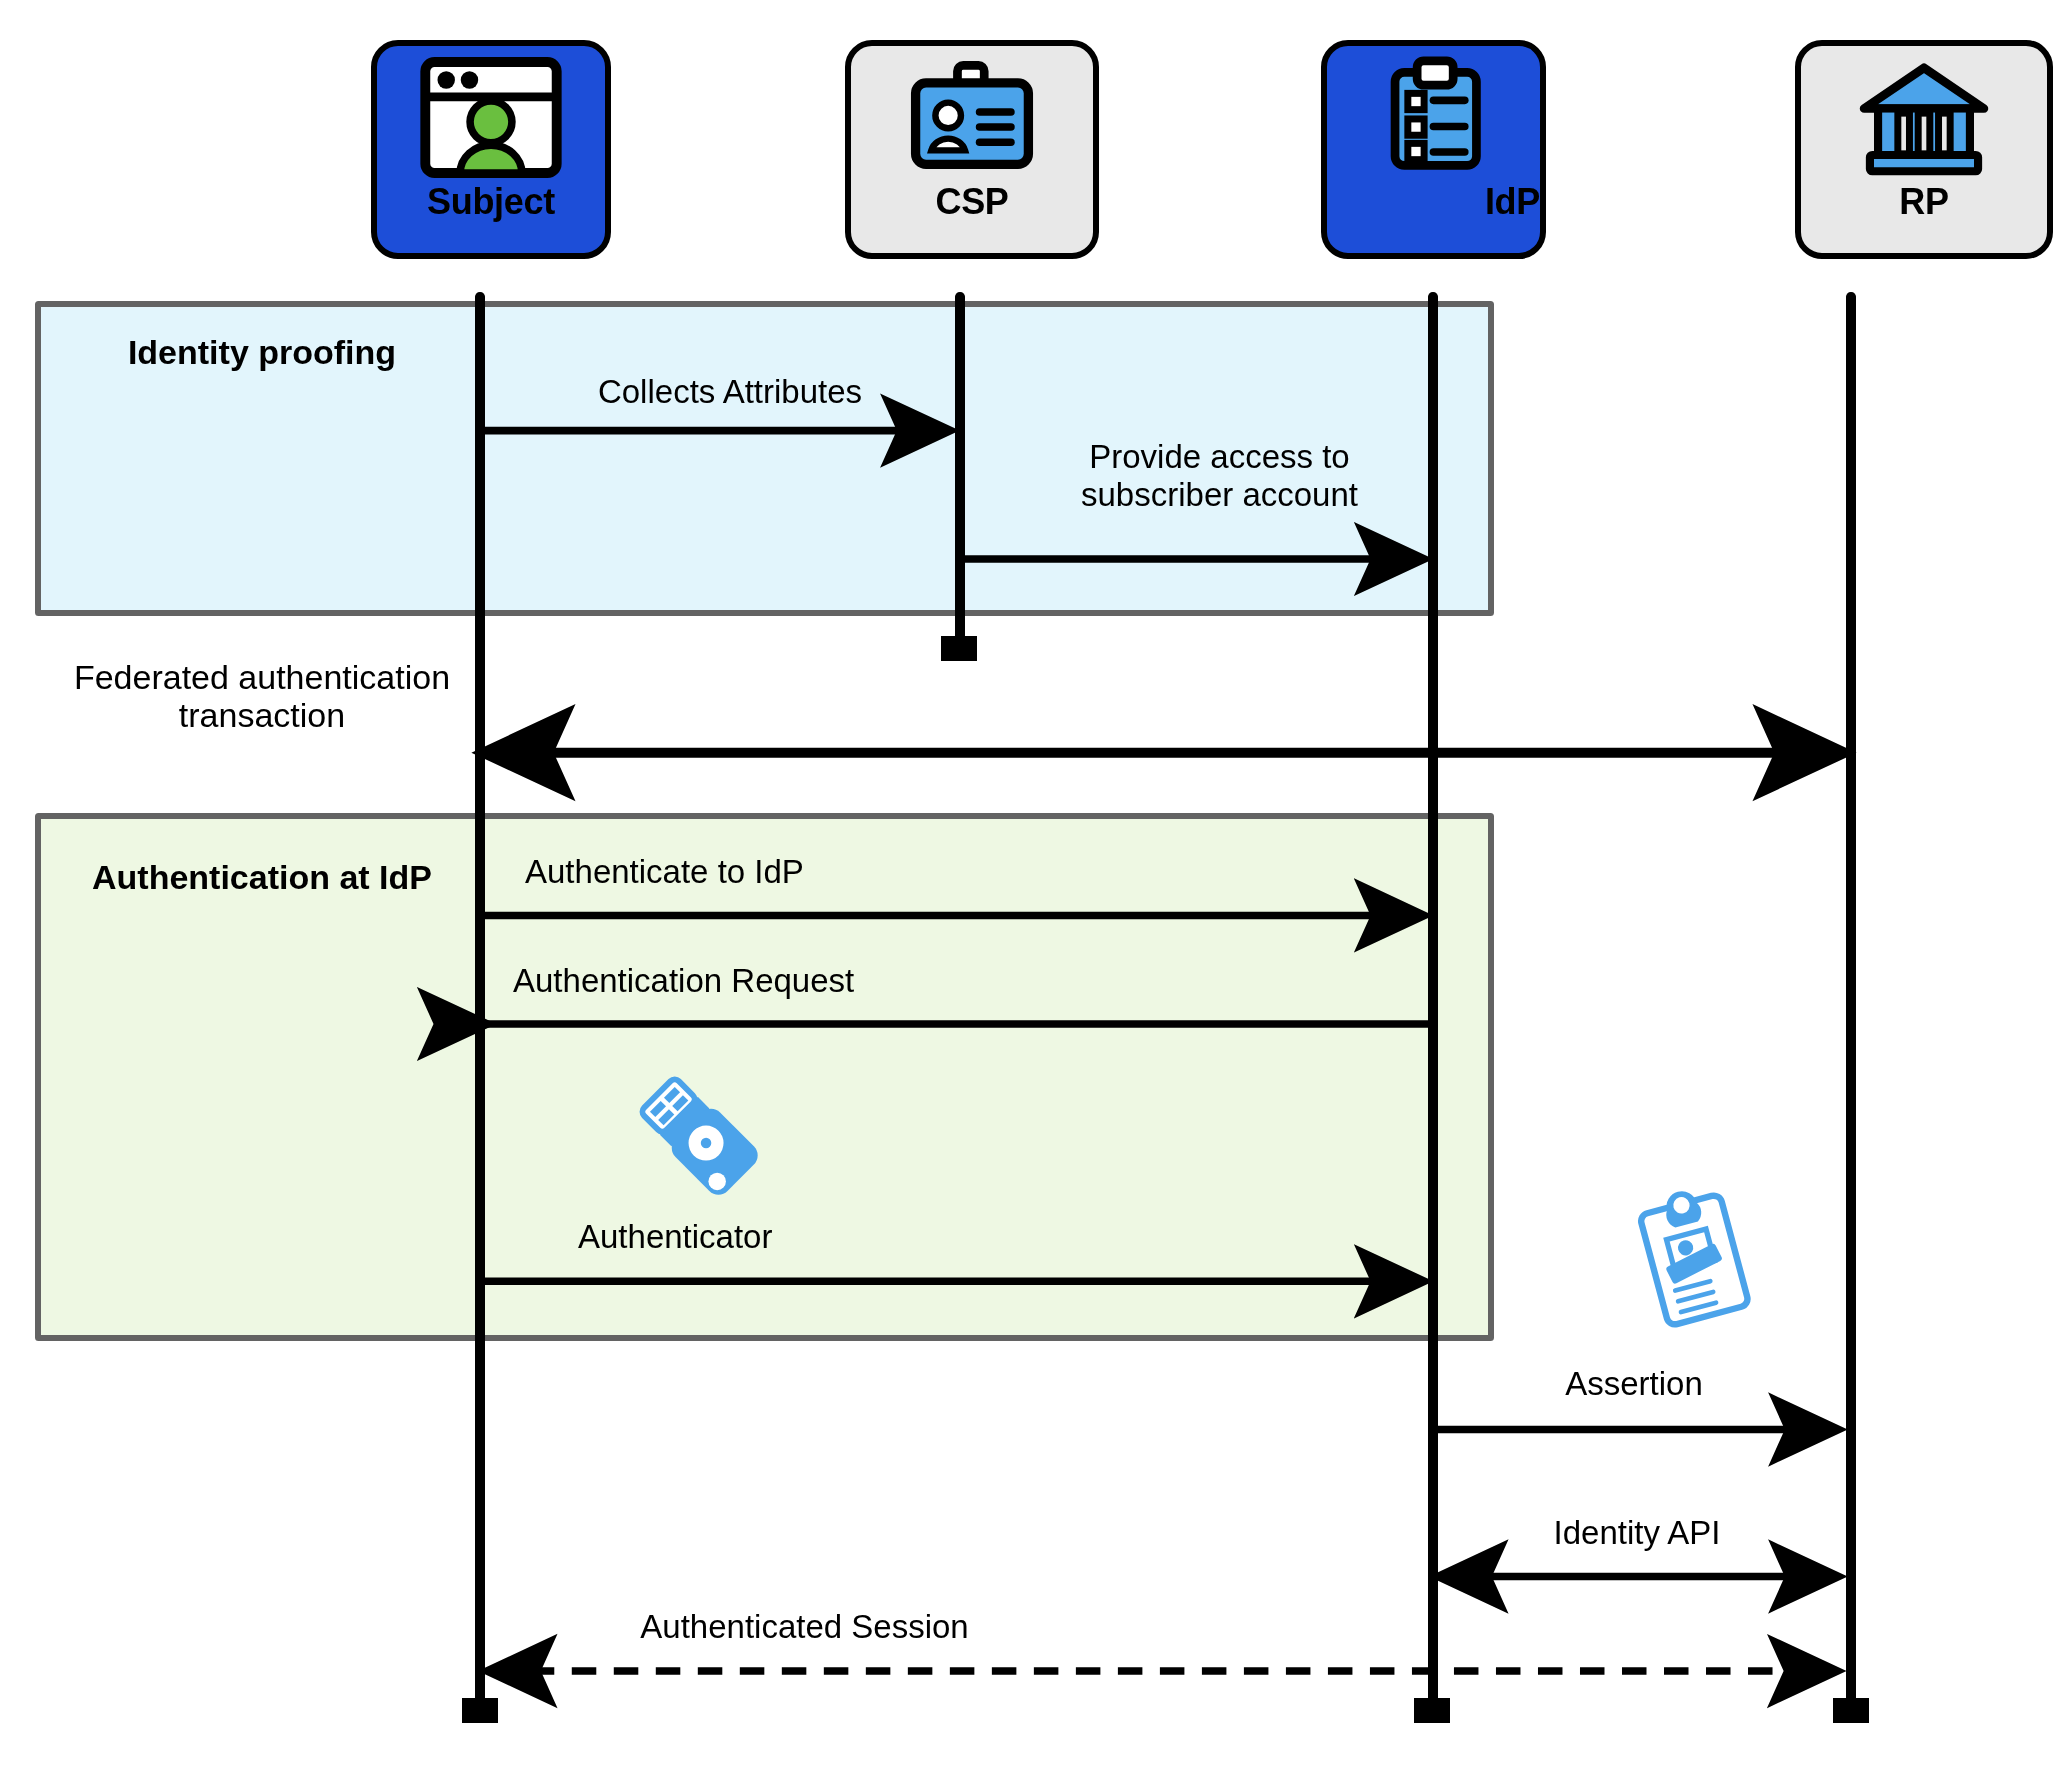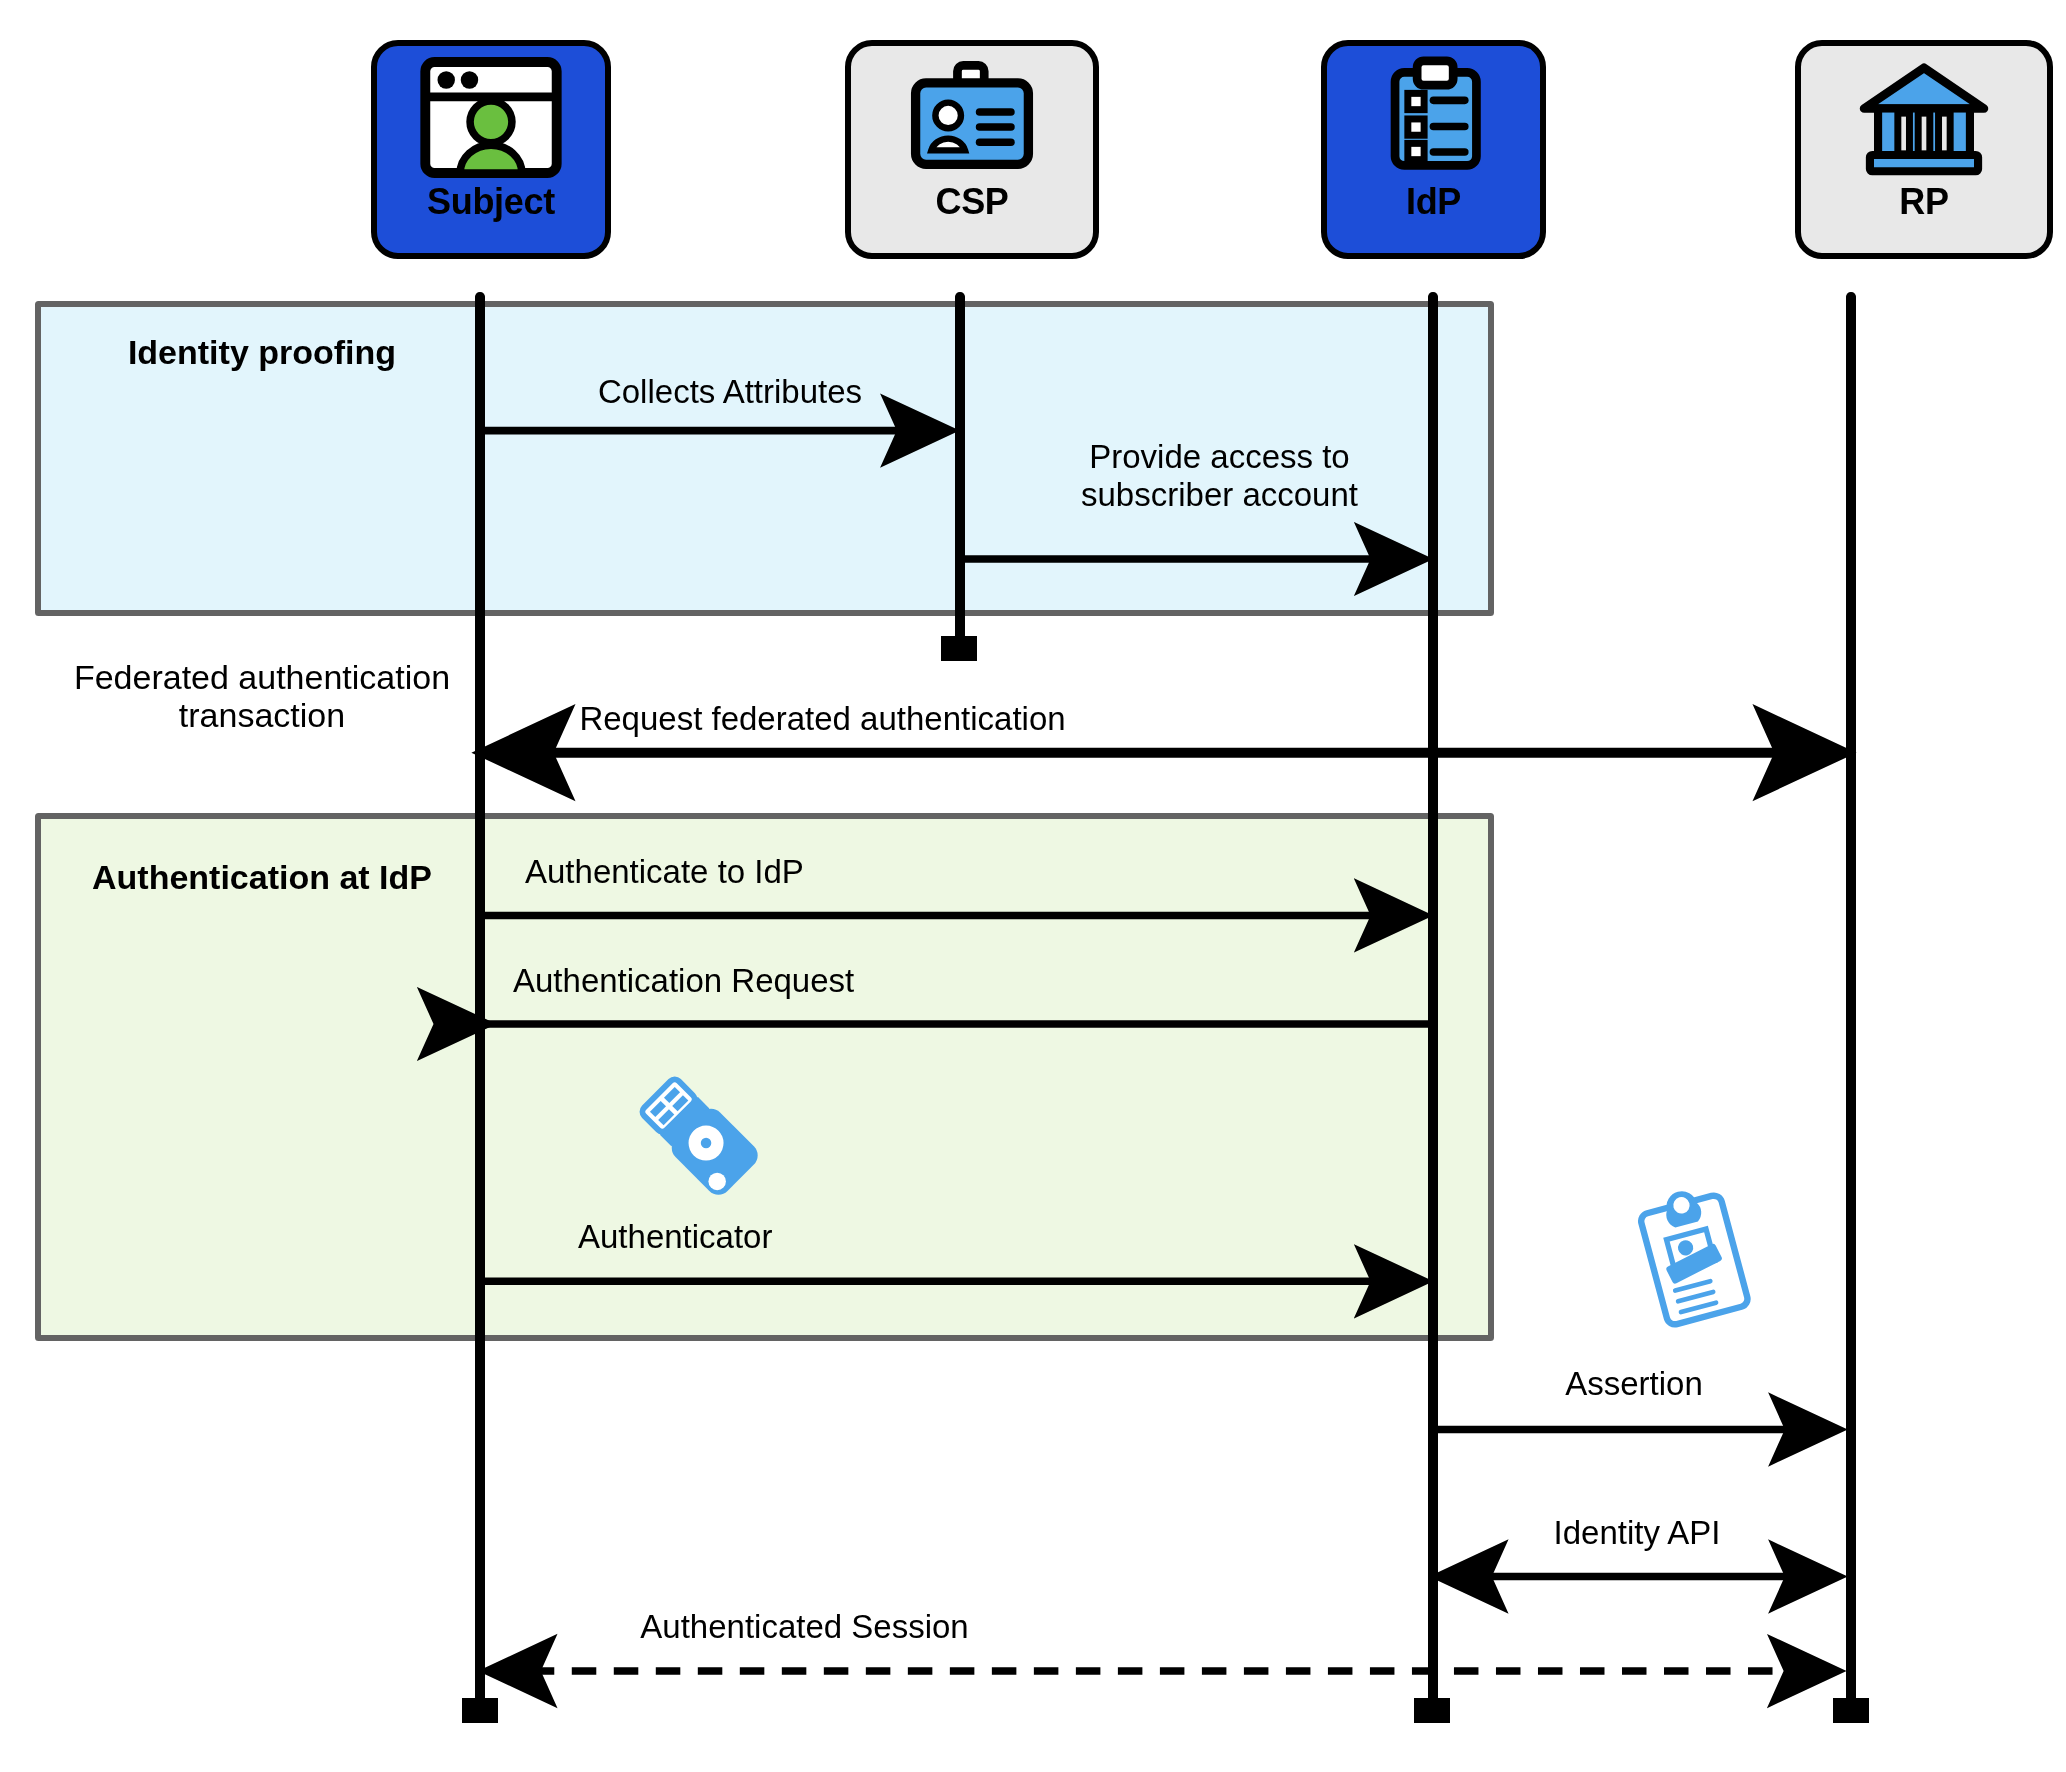--- a/index.html
+++ b/index.html
@@ -123,21 +123,21 @@
         <g stroke="#000" stroke-width="13" stroke-linecap="round">
           <line x1="138" y1="98" x2="192" y2="98"></line>
           <line x1="138" y1="124" x2="192" y2="124"></line>
           <line x1="138" y1="150" x2="192" y2="150"></line>
         </g>
       </svg>
     </div>
     <div class="actor-label">CSP</div>
   </div>
 
-  <div class="actor-box white" style="left:1321px; top:40px; width:225px; height:219px;">
+  <div class="actor-box white" style="left:1321px; top:40px; width:225px; height:219px;align-items:flex-end;">
     <div class="actor-icon">
       <svg class="icon-svg" width="134" height="125" viewBox="0 0 230 215" aria-hidden="true">
         <rect x="88" y="14" width="58" height="38" rx="10" ry="10" fill="#ffffff" stroke="#000" stroke-width="15"></rect>
         <rect x="48" y="30" width="140" height="160" rx="16" ry="16" fill="#4ba3ea" stroke="#000" stroke-width="15"></rect>
         <rect x="86" y="10" width="62" height="42" rx="11" ry="11" fill="#ffffff" stroke="#000" stroke-width="15"></rect>
         <g fill="#ffffff" stroke="#000" stroke-width="12">
           <rect x="70" y="66" width="28" height="28"></rect>
           <rect x="70" y="110" width="28" height="28"></rect>
           <rect x="70" y="152" width="28" height="28"></rect>
         </g>
@@ -256,21 +256,20 @@
 transaction</div>
 
   <div class="phase-label bold" style="left:58px; top:858px; width:408px;">Authentication
 at IdP</div>
 
   <div class="msg-label" style="left:511px; top:373px; width:438px;">Collects Attributes</div>
 
   <div class="msg-label" style="left:992px; top:438px; width:455px;">Provide access to
 subscriber account</div>
 
-  <div class="msg-label" style="left:525px; top:700px; width:595px;">Request federated authentication</div>
 
   <div class="msg-label left" style="left:525px; top:853px; width:525px;">Authenticate to IdP</div>
 
   <div class="msg-label left" style="left:513px; top:962px; width:583px;">Authentication Request</div>
 
   <div class="msg-label left" style="left:578px; top:1218px; width:408px;">Authenticator</div>
 
   <div class="msg-label" style="left:1500px; top:1365px; width:268px;">Assertion</div>
 
   <div class="msg-label" style="left:1500px; top:1514px; width:274px;">Identity API</div>

